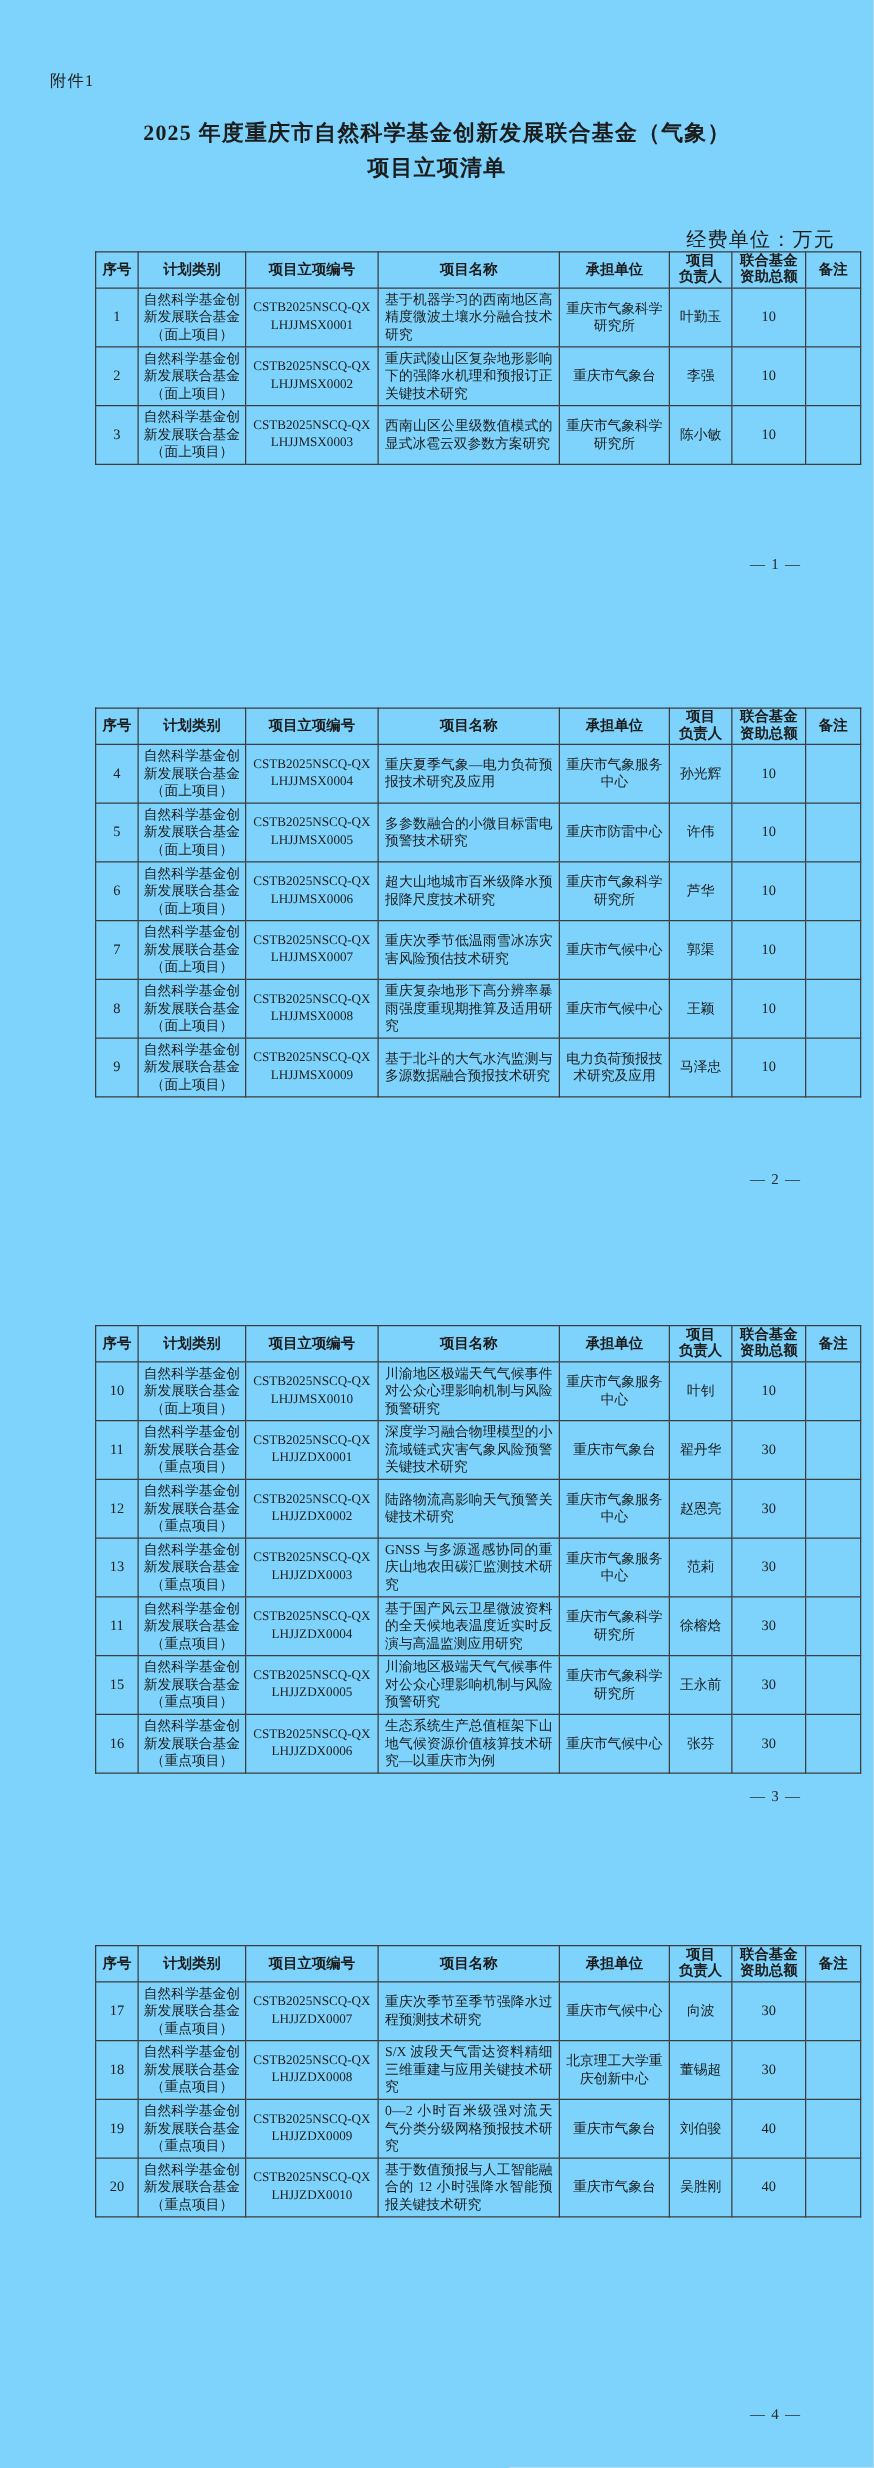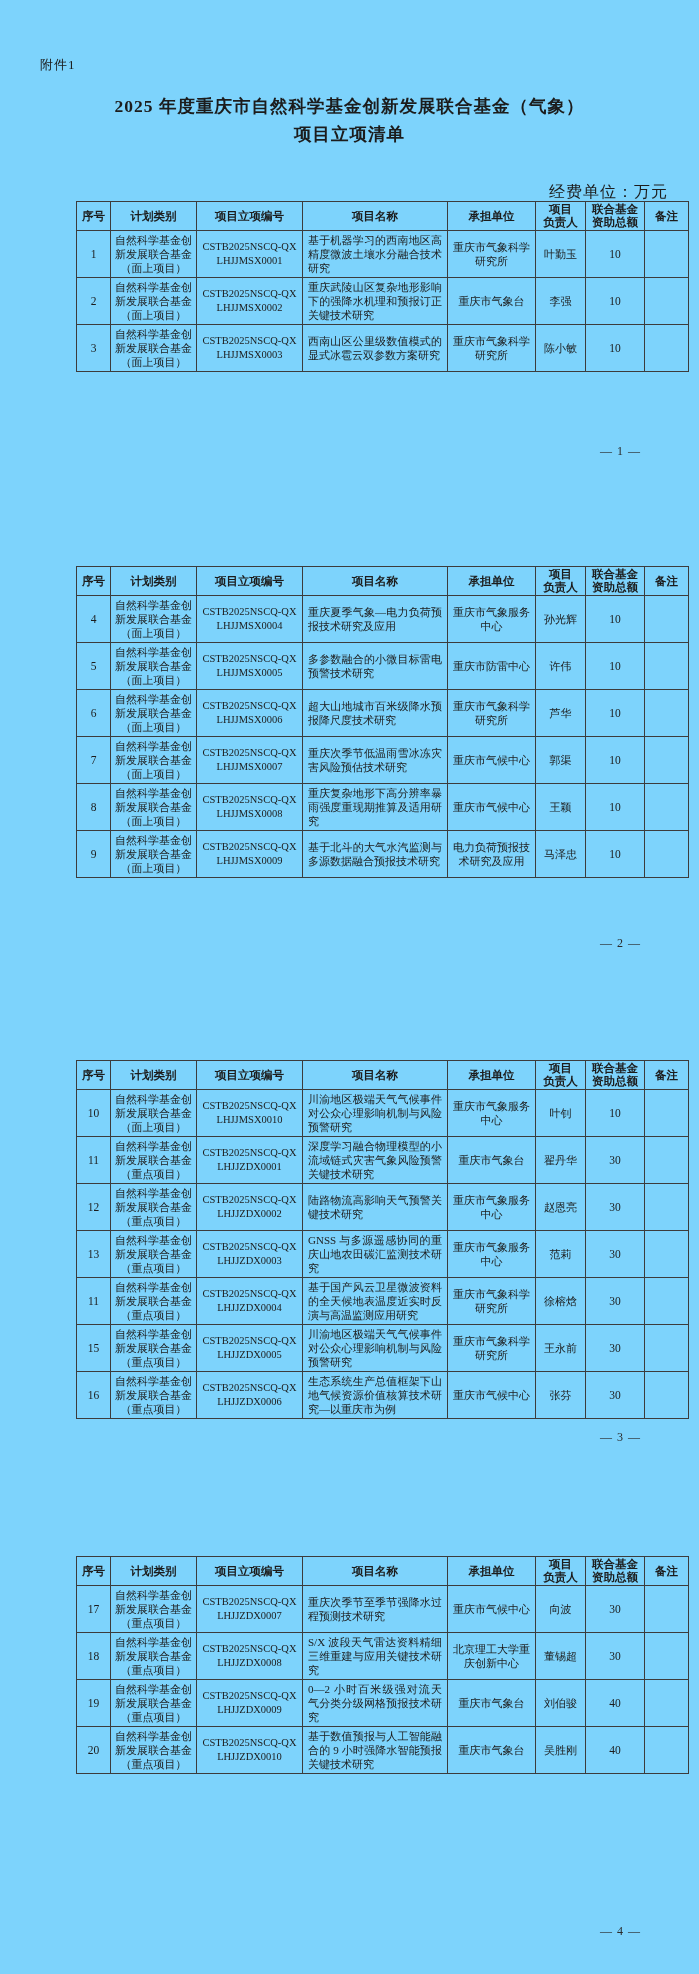--- a/index.html
+++ b/index.html
@@ -443,21 +443,21 @@
     <td class="c-remark"></td>
   </tr>
 
   <tr>
     <td class="c-no">20</td>
     <td class="c-cat"><span>自然科学基金创新发展联合基金</span><span class="cat-sub">（重点项目）</span></td>
     <td class="c-code">
               <span>CSTB2025NSCQ-QX</span>
               <span>LHJJZDX0010</span>
             </td>
-    <td class="c-title">基于数值预报与人工智能融合的 9 小时强降水智能预报关键技术研究</td>
+    <td class="c-title">基于数值预报与人工智能融合的 12 小时强降水智能预报关键技术研究</td>
     <td class="c-org">重庆市气象台</td>
     <td class="c-leader">吴胜刚</td>
     <td class="c-amount">40</td>
     <td class="c-remark"></td>
   </tr>
 </tbody>
     </table>
   </div>
   <div class="abs pagenum pn4">— 4 —</div>
 

